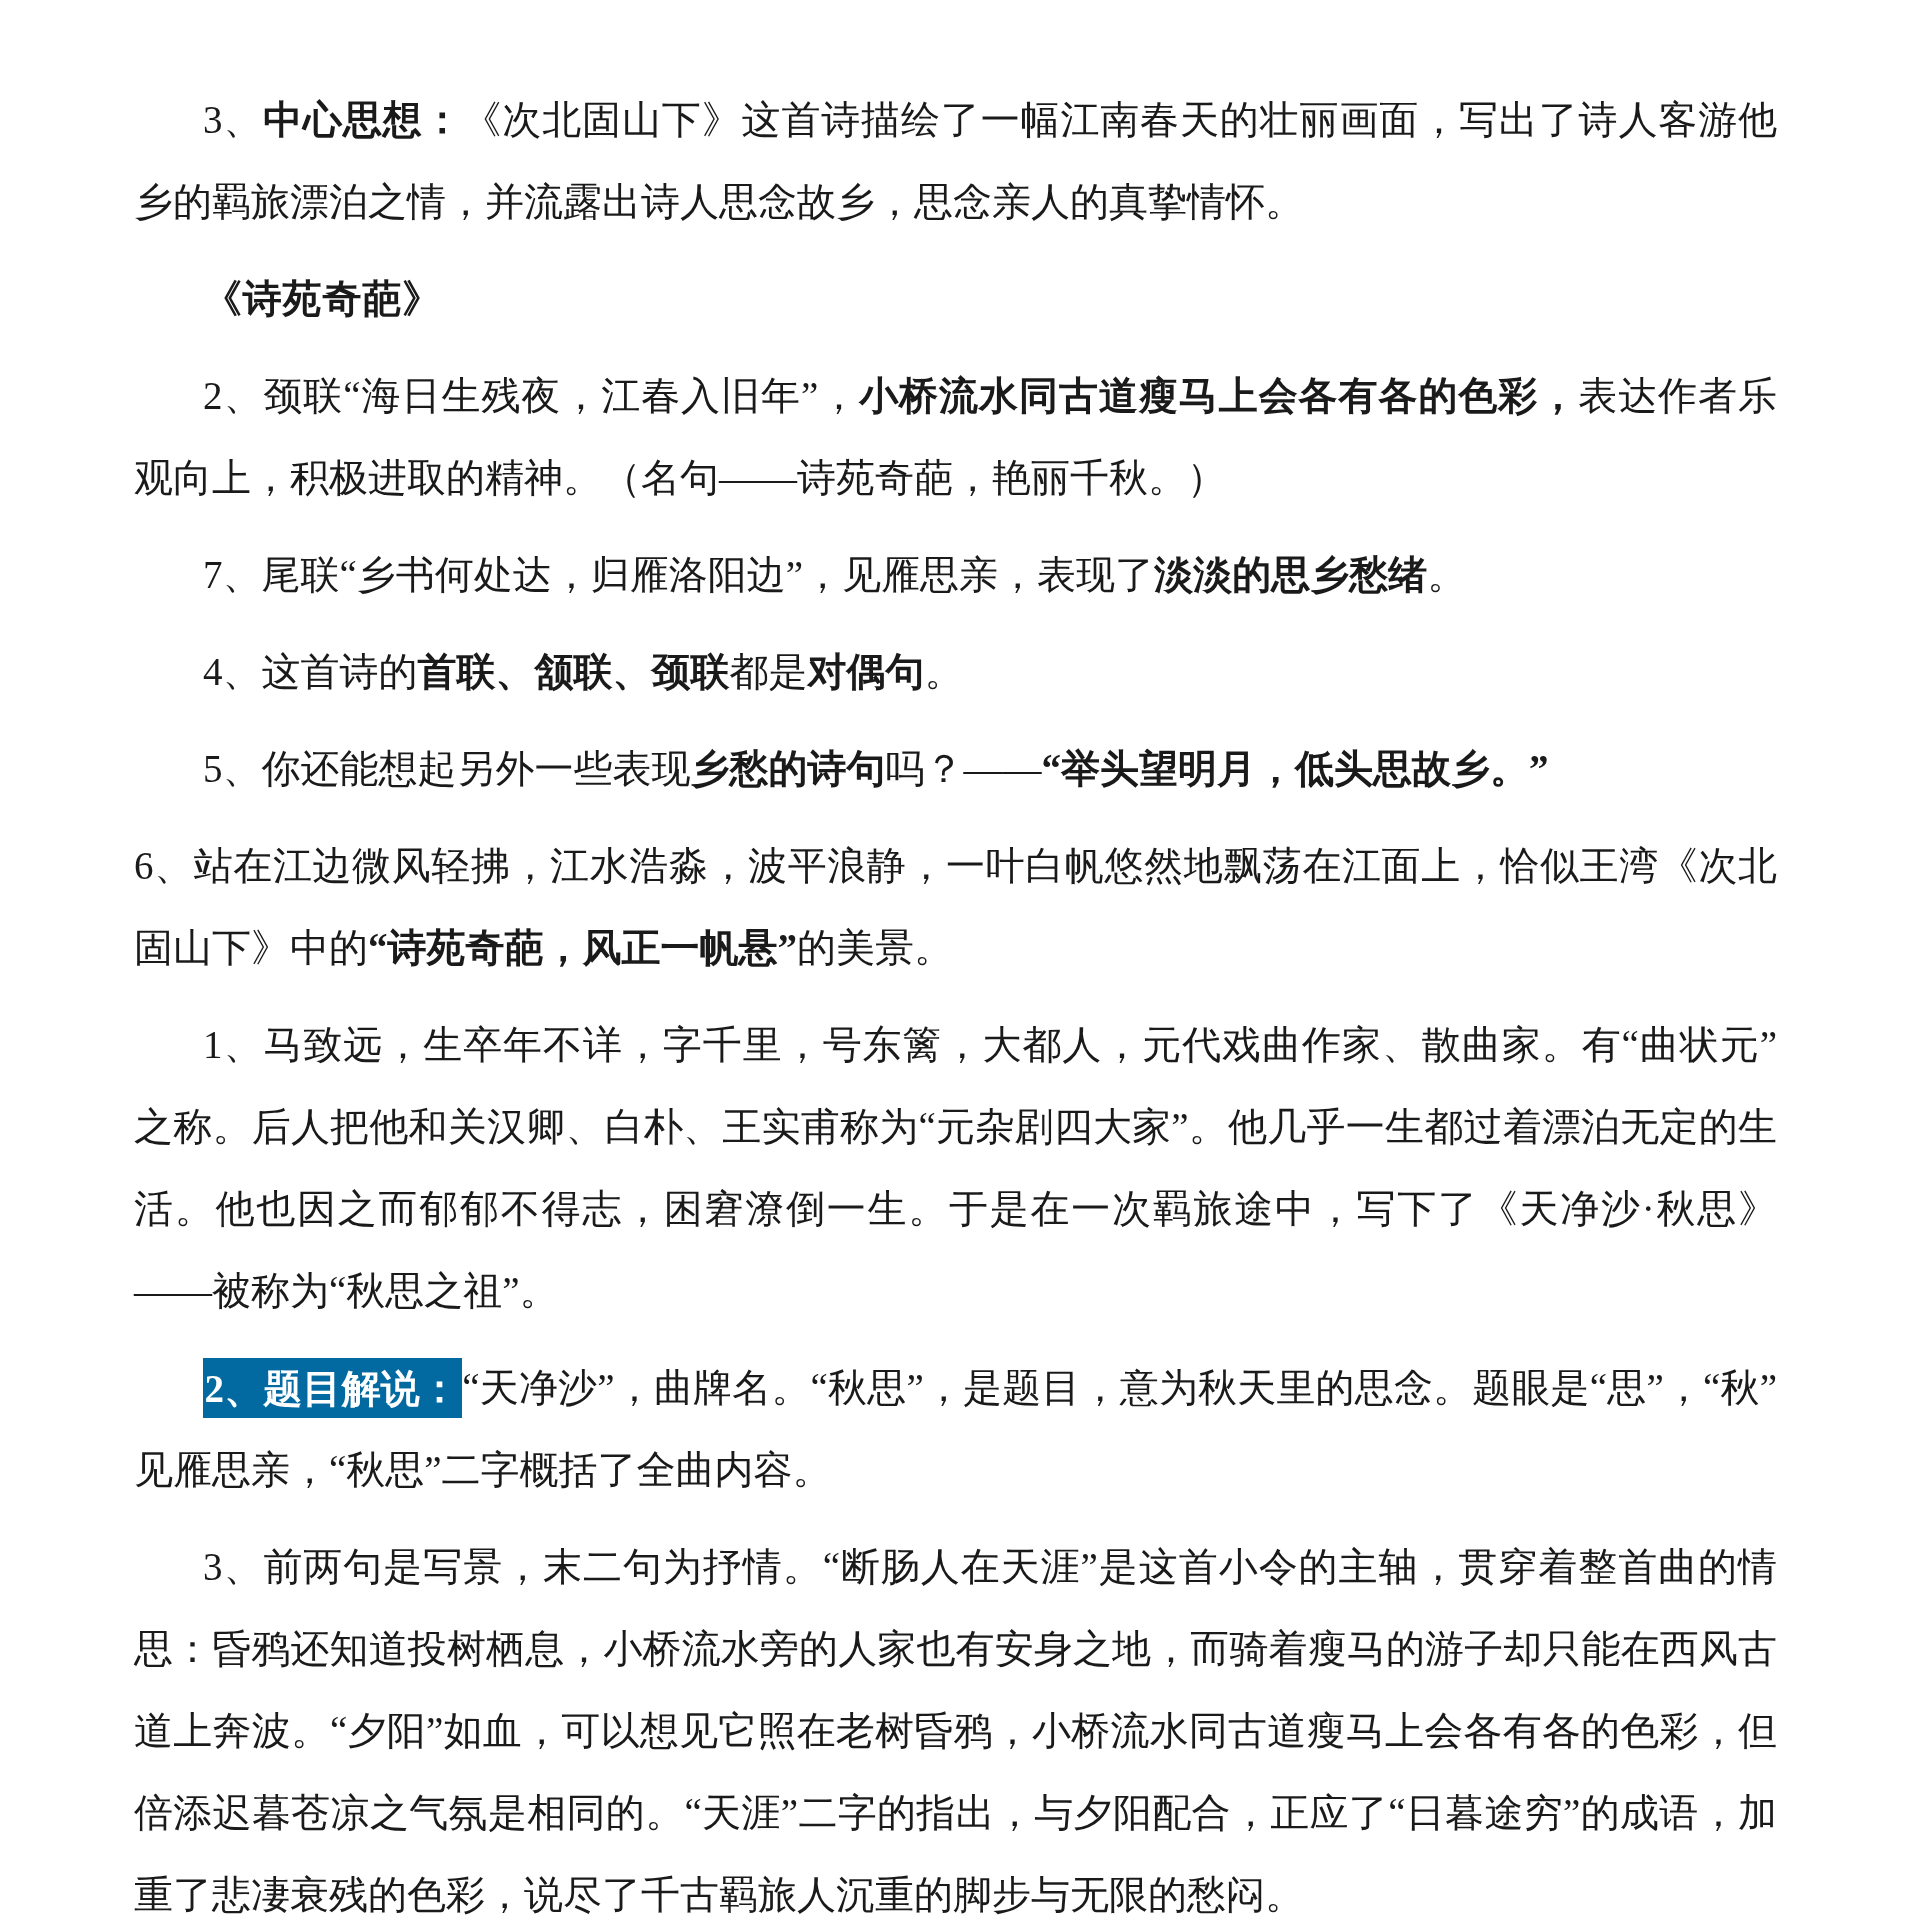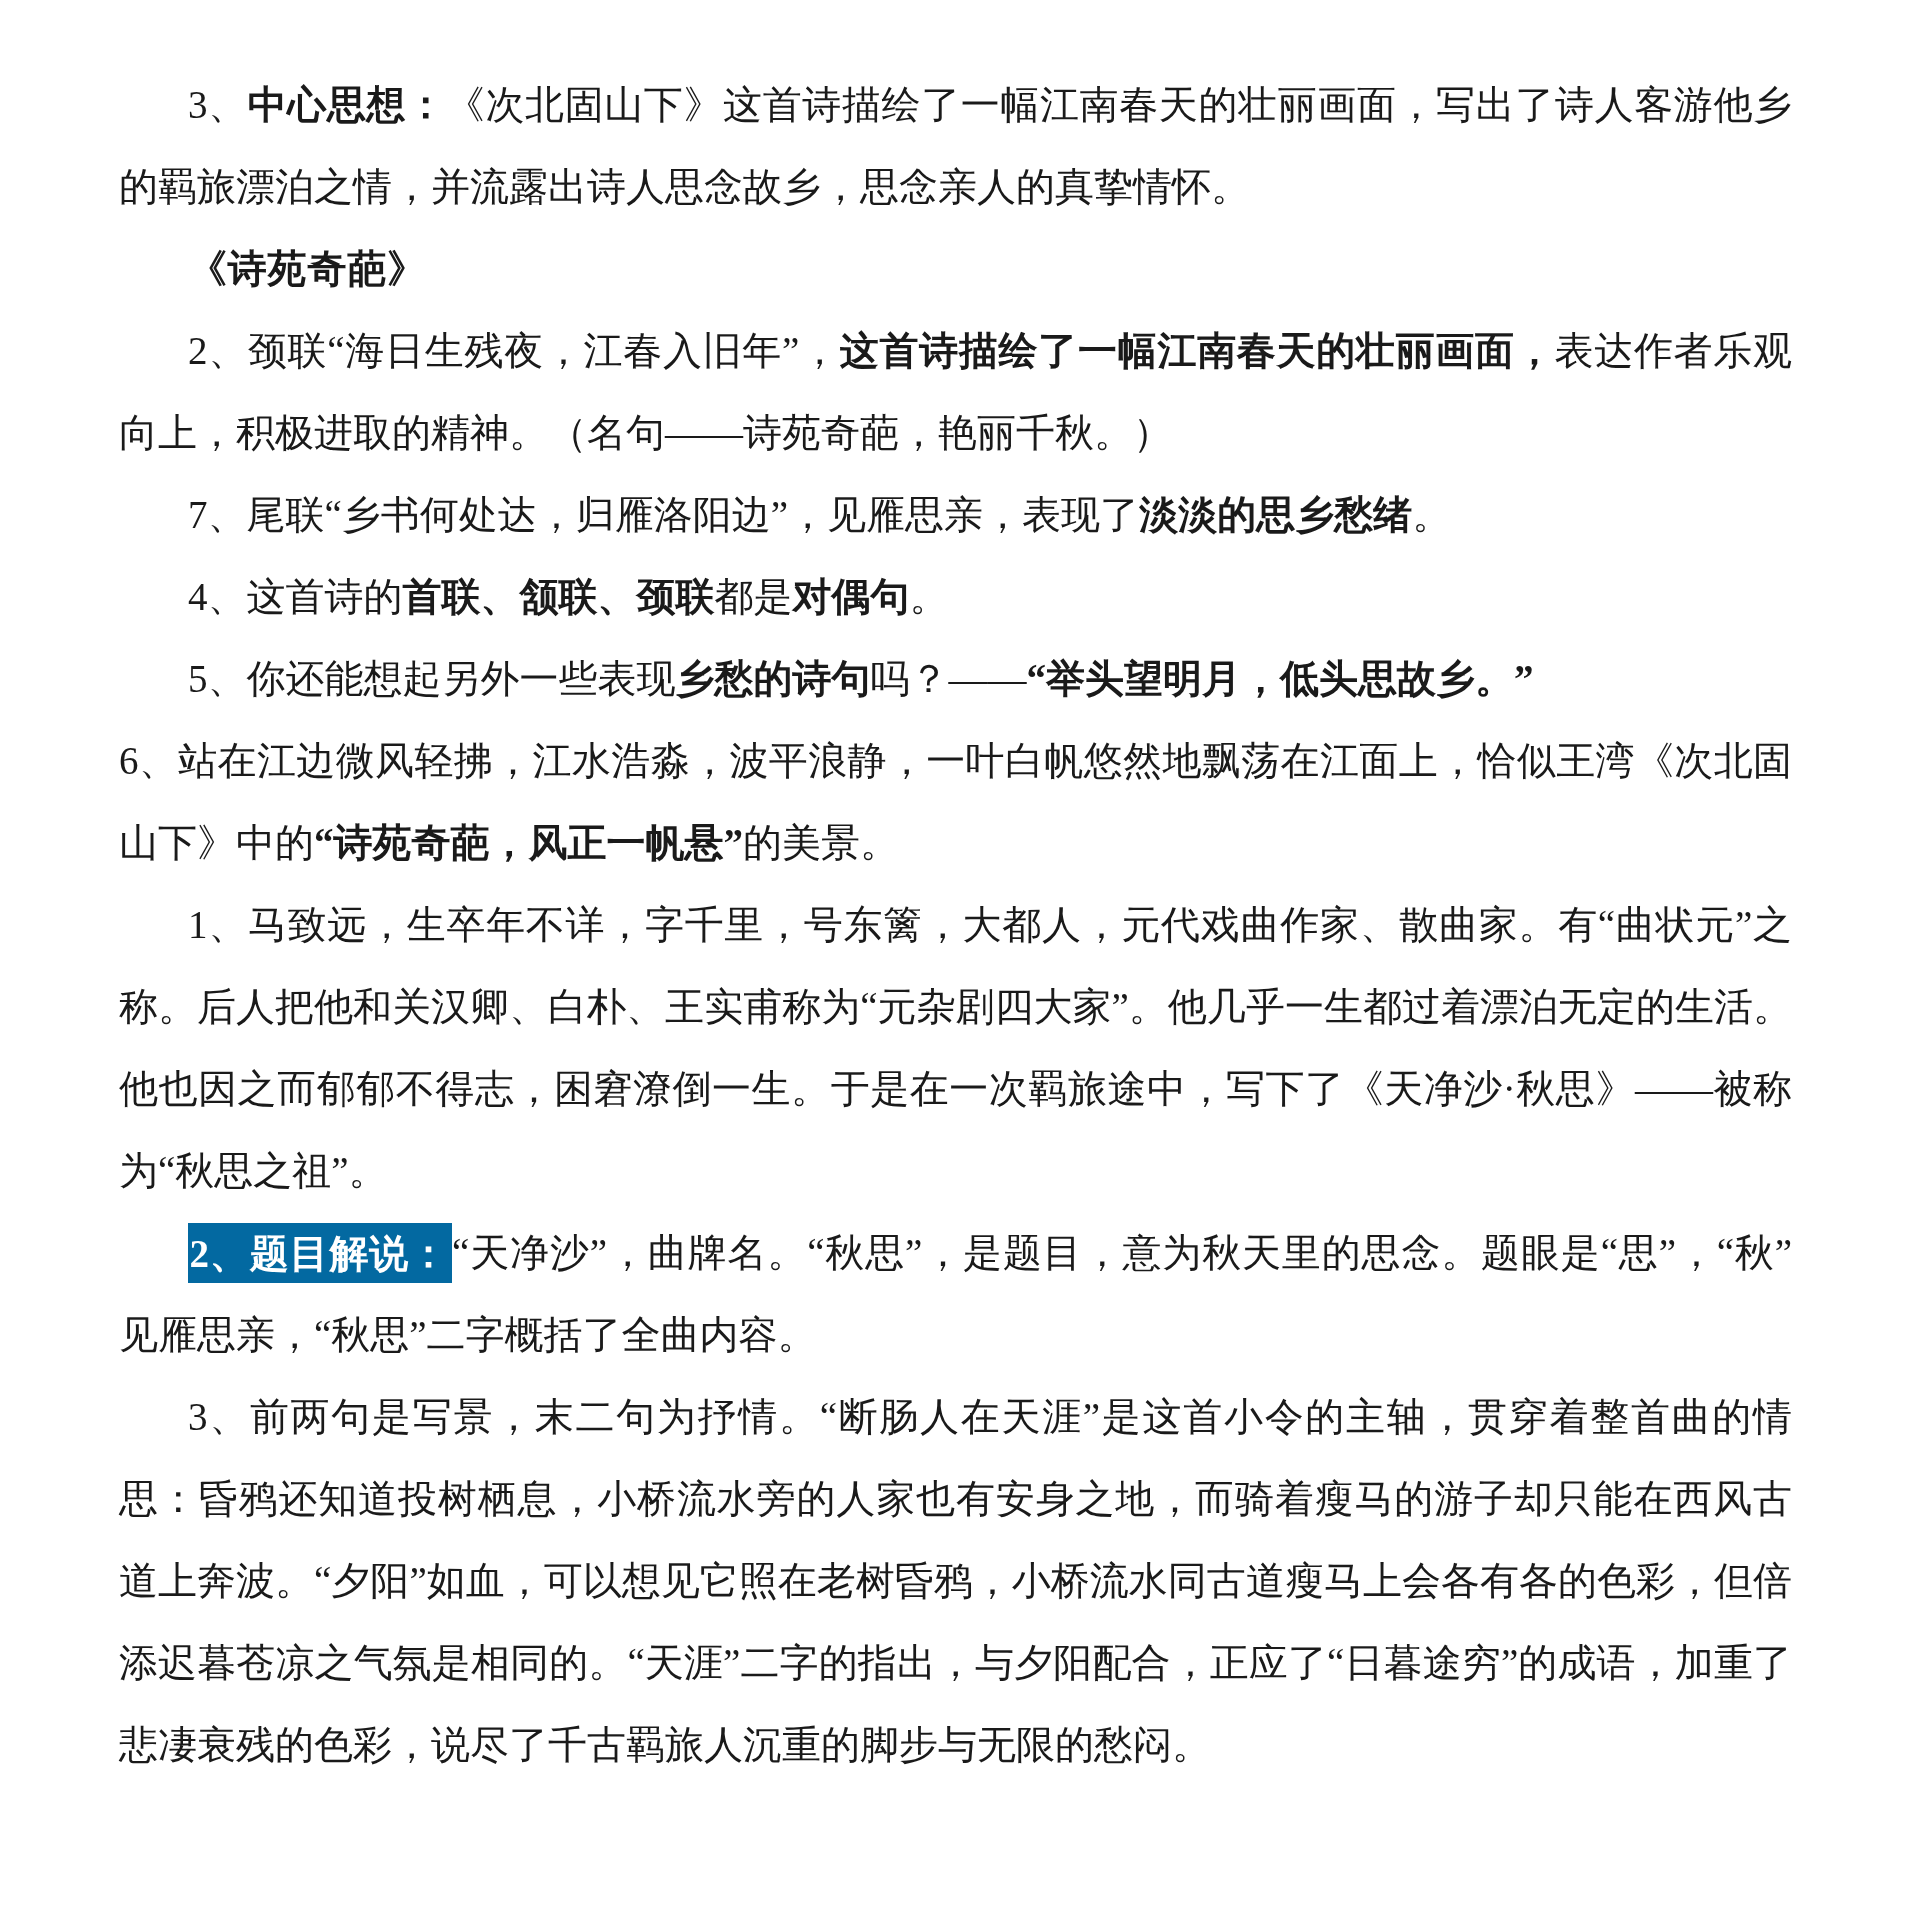--- a/index.html
+++ b/index.html
@@ -14,21 +14,21 @@
     height: 2703px;
     background: #ffffff;
     padding: 64px 119px 0 119px;
     font-family: "Liberation Serif", "DejaVu Serif", serif;
     color: #1a1a1a;
     font-size: 39px;
     line-height: 82px;
     overflow: hidden;
   }
   .page p {
-    margin: 0;
+    margin: 15px;
     text-align: justify;
     text-justify: inter-character;
   }
   .indent { text-indent: 69px; }
   .gap-lg { margin-top: 85px; }
   .gap-md { margin-top: 56px; }
   .seg-normal { font-weight: normal; }
   .seg-bold { font-weight: bold; }
   .seg-highlight {
     font-weight: bold;
@@ -37,21 +37,21 @@
     padding: 8.5px 3.1px 8.5px 1.5px;
   }
   .heading { letter-spacing: 0.8px; }
 </style>
 </head>
 <body>
 
 <div class="page">
     <p class="indent"><span class="seg-normal">3、</span><span class="seg-bold">中心思想：</span><span class="seg-normal">《次北固山下》这首诗描绘了一幅江南春天的壮丽画面，写出了诗人客游他乡的羁旅漂泊之情，并流露出诗人思念故乡，思念亲人的真挚情怀。</span></p>
     <p class="indent gap-lg heading"><span class="seg-bold">《诗苑奇葩》</span></p>
-    <p class="indent"><span class="seg-normal">2、颈联“海日生残夜，江春入旧年”，</span><span class="seg-bold">这首诗描绘了一幅江南春天的壮丽画面，</span><span class="seg-normal">表达作者乐观向上，积极进取的精神。（名句——诗苑奇葩，艳丽千秋。）</span></p>
+    <p class="indent"><span class="seg-normal">2、颈联“海日生残夜，江春入旧年”，</span><span class="seg-bold">小桥流水同古道瘦马上会各有各的色彩，</span><span class="seg-normal">表达作者乐观向上，积极进取的精神。（名句——诗苑奇葩，艳丽千秋。）</span></p>
     <p class="indent"><span class="seg-normal">7、尾联“乡书何处达，归雁洛阳边”，见雁思亲，表现了</span><span class="seg-bold">淡淡的思乡愁绪</span><span class="seg-normal">。</span></p>
     <p class="indent"><span class="seg-normal">4、这首诗的</span><span class="seg-bold">首联、颔联、颈联</span><span class="seg-normal">都是</span><span class="seg-bold">对偶句</span><span class="seg-normal">。</span></p>
     <p class="indent"><span class="seg-normal">5、你还能想起另外一些表现</span><span class="seg-bold">乡愁的诗句</span><span class="seg-normal">吗？——</span><span class="seg-bold">“举头望明月，低头思故乡。”</span></p>
     <p class=""><span class="seg-normal">6、站在江边微风轻拂，江水浩淼，波平浪静，一叶白帆悠然地飘荡在江面上，恰似王湾《次北固山下》中的</span><span class="seg-bold">“诗苑奇葩，风正一帆悬”</span><span class="seg-normal">的美景。</span></p>
     <p class="indent"><span class="seg-normal">1、马致远，生卒年不详，字千里，号东篱，大都人，元代戏曲作家、散曲家。有“曲状元”之称。后人把他和关汉卿、白朴、王实甫称为“元杂剧四大家”。他几乎一生都过着漂泊无定的生活。他也因之而郁郁不得志，困窘潦倒一生。于是在一次羁旅途中，写下了《天净沙·秋思》——被称为“秋思之祖”。</span></p>
     <p class="indent"><span class="seg-highlight">2、题目解说：</span><span class="seg-normal">“天净沙”，曲牌名。“秋思”，是题目，意为秋天里的思念。题眼是“思”，“秋”见雁思亲，“秋思”二字概括了全曲内容。</span></p>
     <p class="indent"><span class="seg-normal">3、前两句是写景，末二句为抒情。“断肠人在天涯”是这首小令的主轴，贯穿着整首曲的情思：昏鸦还知道投树栖息，小桥流水旁的人家也有安身之地，而骑着瘦马的游子却只能在西风古道上奔波。“夕阳”如血，可以想见它照在老树昏鸦，小桥流水同古道瘦马上会各有各的色彩，但倍添迟暮苍凉之气氛是相同的。“天涯”二字的指出，与夕阳配合，正应了“日暮途穷”的成语，加重了悲凄衰残的色彩，说尽了千古羁旅人沉重的脚步与无限的愁闷。</span></p>
   </div>
 
 

